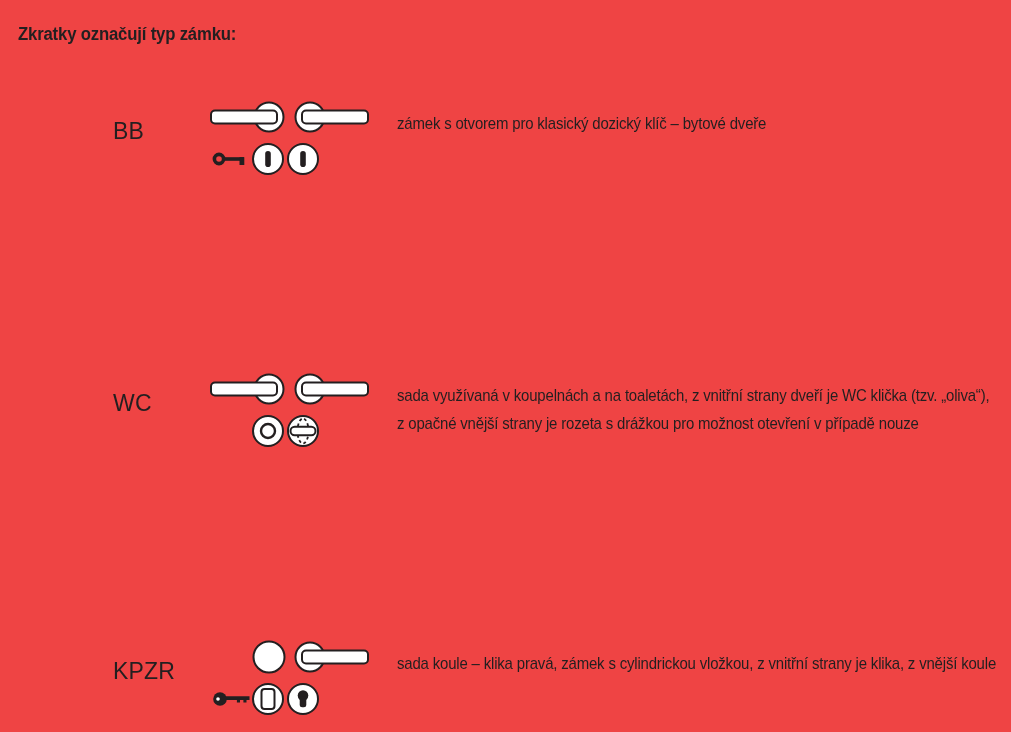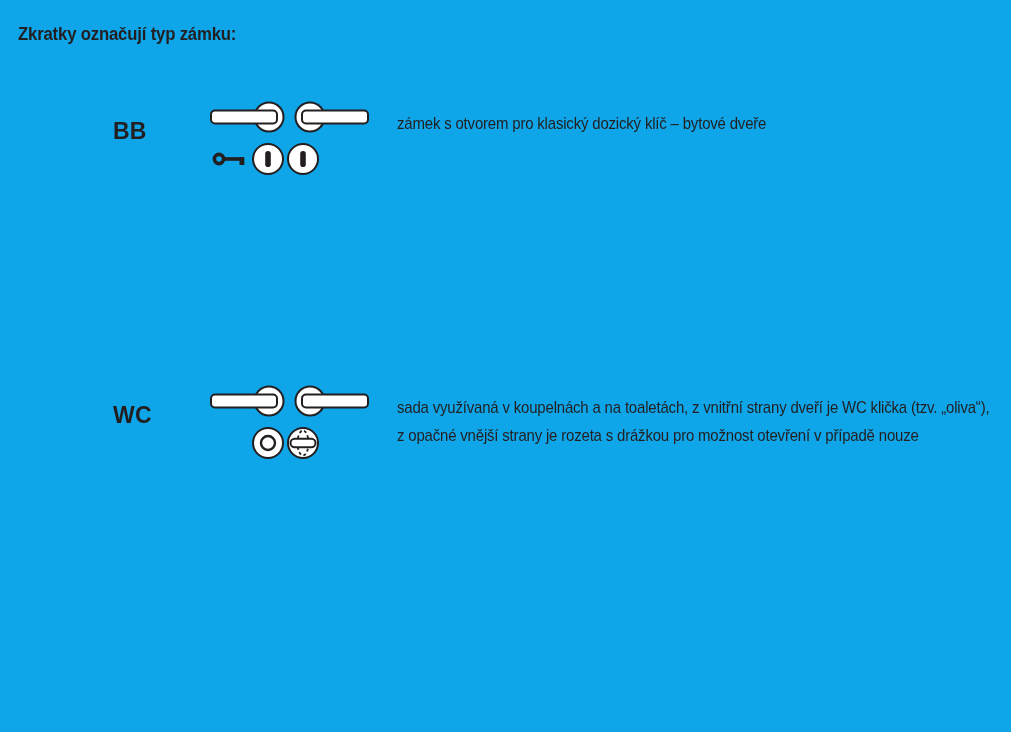--- a/index.html
+++ b/index.html
@@ -2,31 +2,31 @@
 <html><head>
 <meta charset="utf-8">
 <style>
   html, body { margin: 0; padding: 0; }
   body {
     width: 1011px; height: 732px;
     background: #ffffff;
     font-family: "Liberation Sans", sans-serif;
     color: #231f20;
   }
-  .canvas { position: relative; width: 1011px; height: 732px; overflow: hidden; background: #0ea5e9; }
+  .canvas { position: relative; width: 1011px; height: 732px; overflow: hidden; background: #ef4444; }
   .title {
     position: absolute; left: 18px; top: 24px;
     font-size: 18px; font-weight: bold; letter-spacing: -0.2px;
     transform: scaleX(0.93); transform-origin: 0 0;
     white-space: nowrap;
   }
   .row { position: absolute; left: 0; width: 1011px; height: 92px; }
   .code {
     position: absolute; left: 113px; top: 20px;
-    font-size: 23px; font-weight: bold; letter-spacing: 0.2px;
+    font-size: 23px; font-weight: normal; letter-spacing: 0.2px;
   }
   .icon { position: absolute; left: 210px; top: 0; }
   .desc {
     position: absolute; left: 397px; top: 12px;
     font-size: 17px; line-height: 28px; letter-spacing: -0.2px;
     transform: scaleX(0.88); transform-origin: 0 0;
     white-space: nowrap;
   }
   .desc-line { display: block; }
   svg { display: block; }
@@ -98,29 +98,43 @@
       <use href="#esc-bb" transform="translate(58,61)"></use>
       <use href="#esc-bb" transform="translate(93,61)"></use>
     </svg>
     <div class="desc">
       <span class="desc-line">zámek s otvorem pro klasický dozický klíč – bytové dveře</span>
       <span class="desc-line"></span>
     </div>
   </div>
 
 
-  <div class="row" style="top:382px">
+  <div class="row" style="top:370px">
     <div class="code">WC</div>
     <svg class="icon" width="170" height="82" viewBox="0 0 170 82">
       <use href="#handle-left"></use>
       <use href="#handle-right"></use>
       <use href="#wc-groove" transform="translate(58,61)"></use>
       <use href="#wc-oliva" transform="translate(93,61)"></use>
     </svg>
     <div class="desc">
       <span class="desc-line">sada využívaná v koupelnách a na toaletách, z vnitřní strany dveří je WC klička (tzv. „oliva“),</span>
       <span class="desc-line">z opačné vnější strany je rozeta s drážkou pro možnost otevření v případě nouze</span>
     </div>
   </div>
 
 
+  <div class="row" style="top:638px">
+    <div class="code">KPZR</div>
+    <svg class="icon" width="170" height="82" viewBox="0 0 170 82">
+      <use href="#knob-left"></use>
+      <use href="#handle-right"></use>
+      <use href="#key-pz"></use>
+      <use href="#esc-rect" transform="translate(58,61)"></use>
+      <use href="#esc-pz" transform="translate(93,61)"></use>
+    </svg>
+    <div class="desc">
+      <span class="desc-line">sada koule – klika pravá, zámek s cylindrickou vložkou, z vnitřní strany je klika, z vnější koule</span>
+      <span class="desc-line"></span>
+    </div>
+  </div>
 
 </div>
 
 </body></html>

